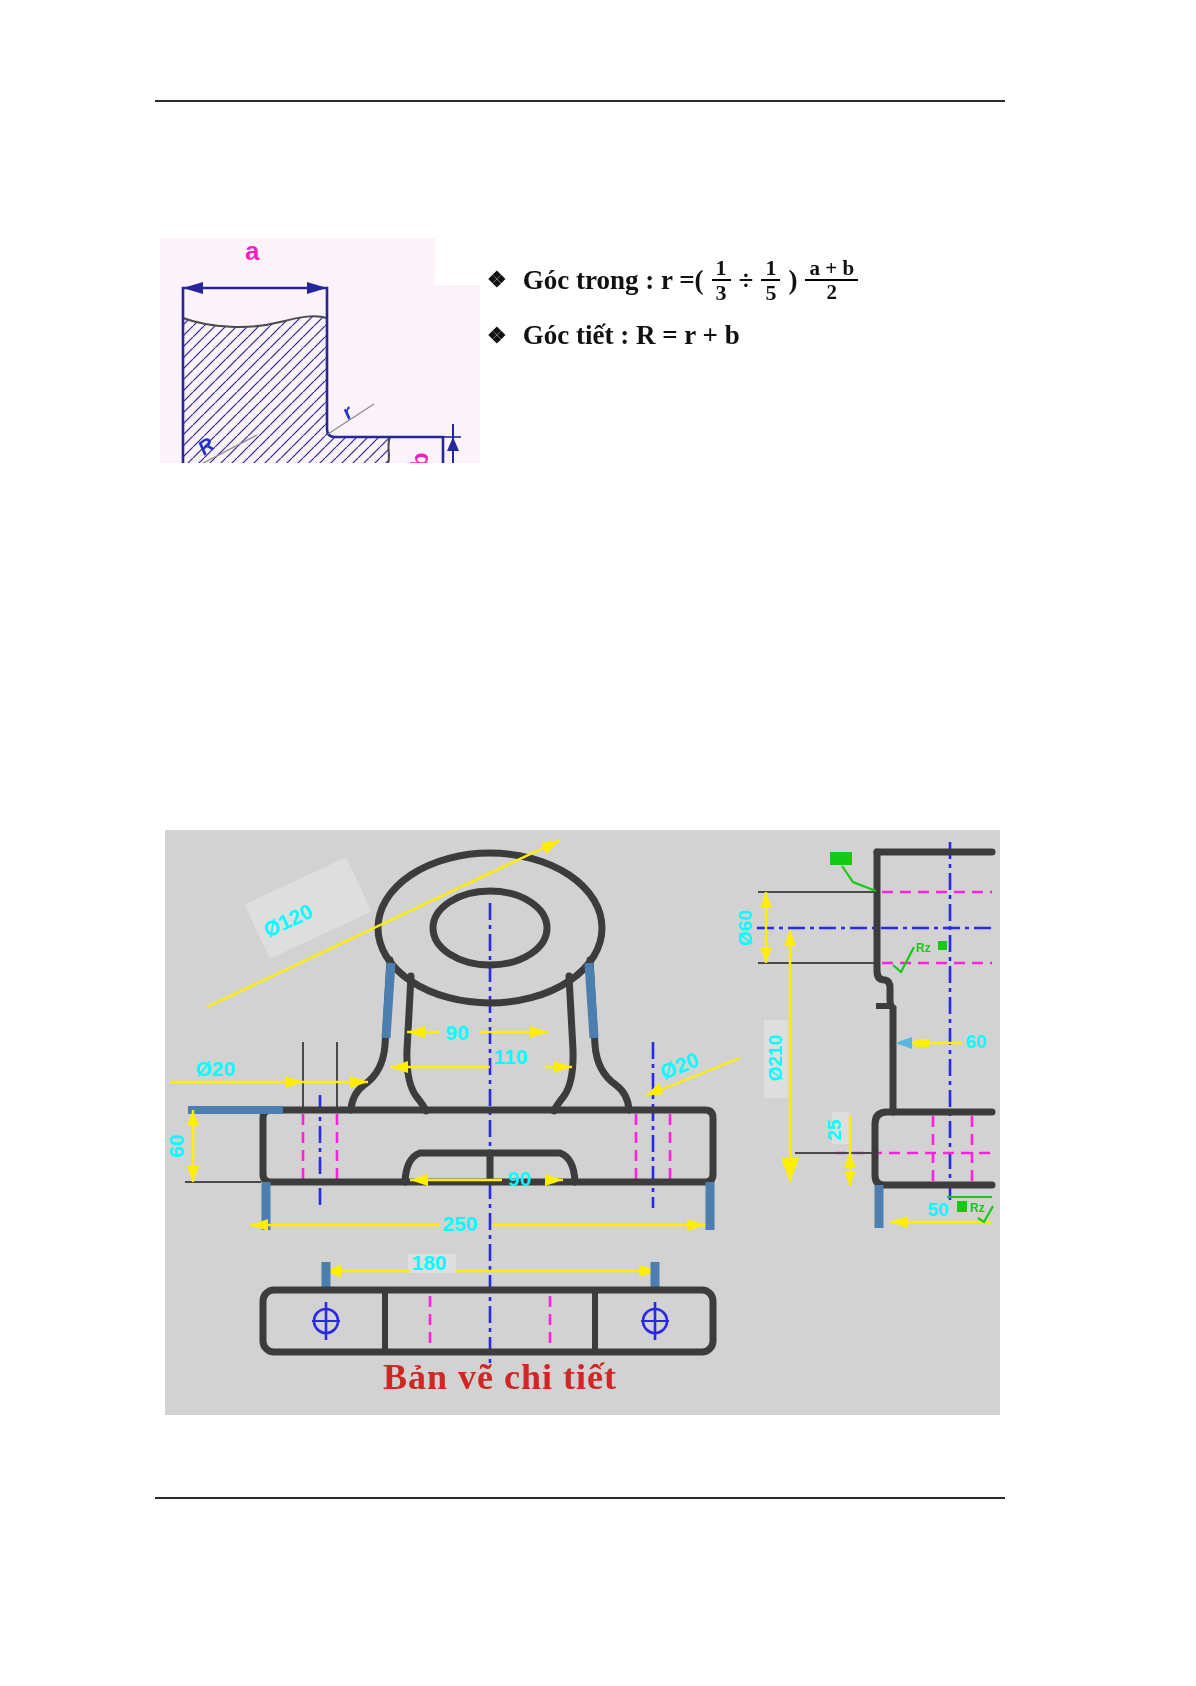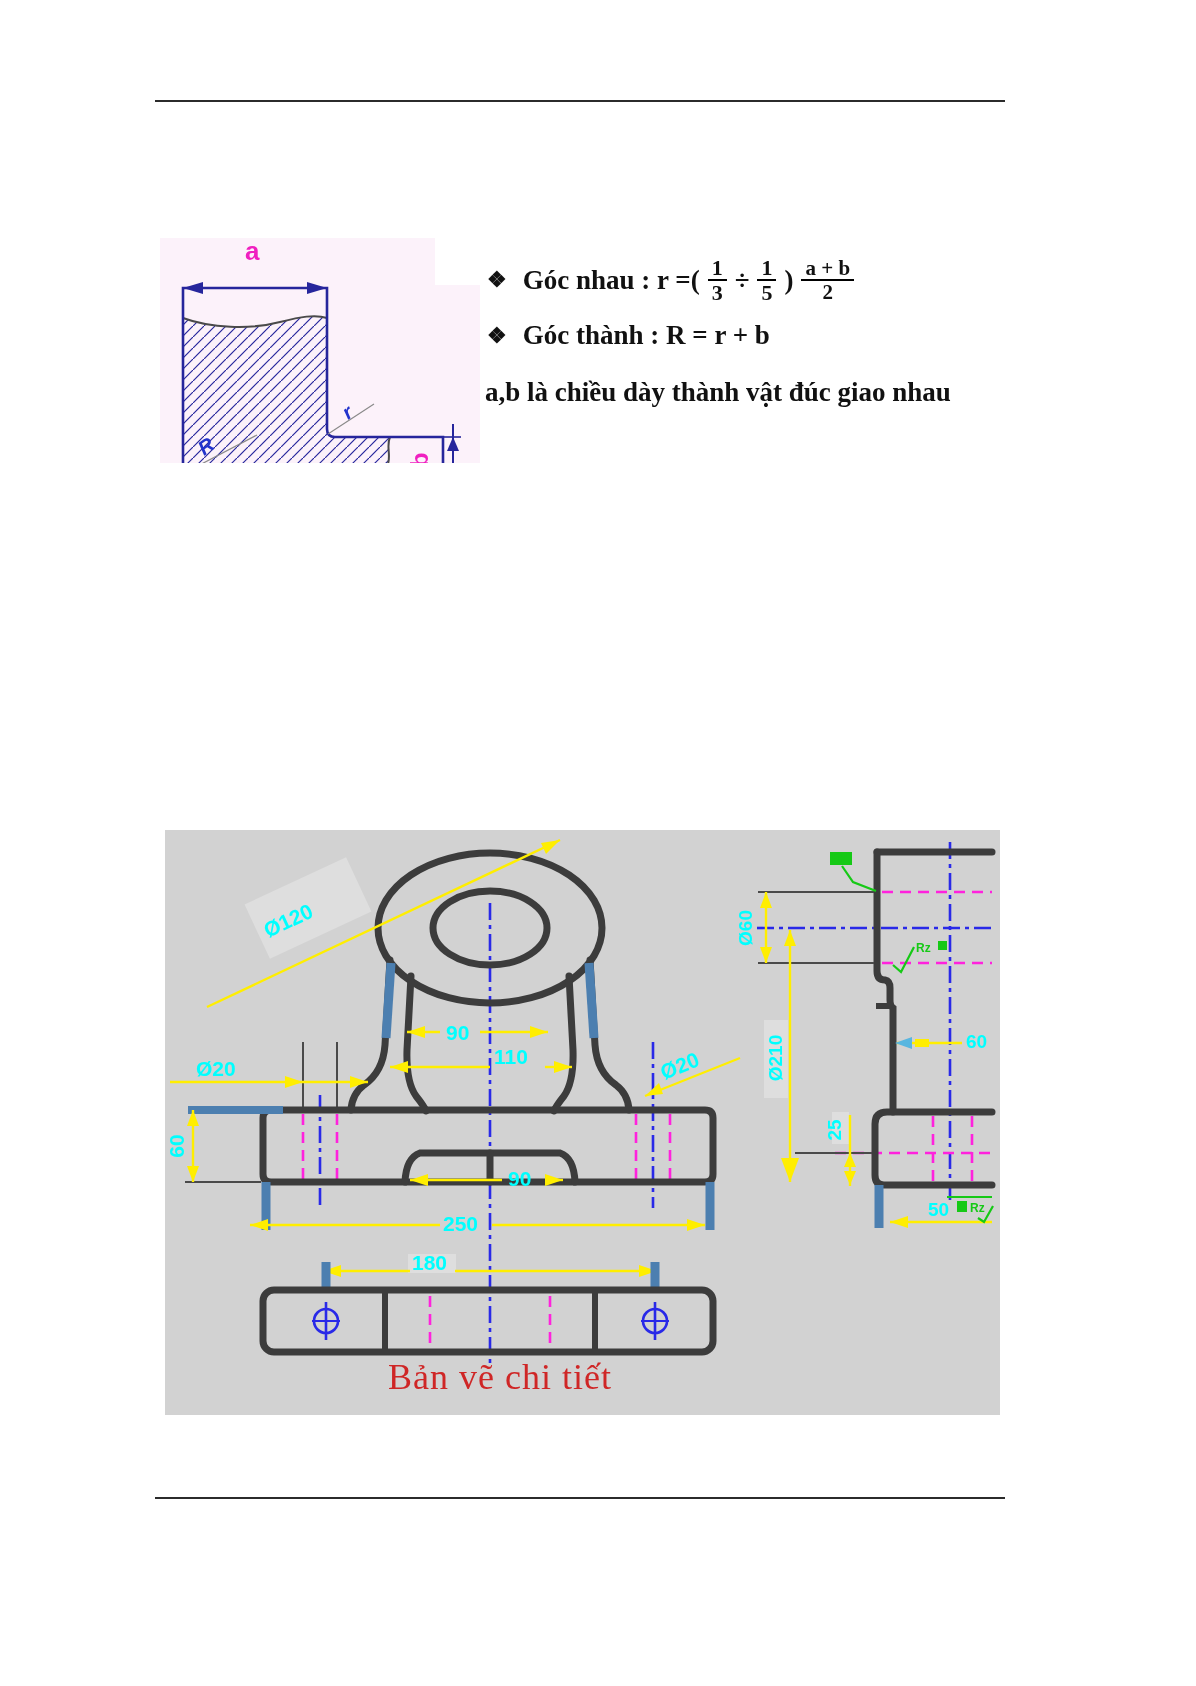--- a/index.html
+++ b/index.html
@@ -18,21 +18,21 @@
   .frac{display:inline-flex;flex-direction:column;align-items:center;font-size:22px;
         line-height:1.05;vertical-align:middle;margin:0 2px;}
   .frac .num{display:block;padding:0 4px;border-bottom:2px solid #000;}
   .frac .den{display:block;padding:0 4px;}
   .frac.it{font-size:21px;}
   .note{margin-top:26px;font-size:27px;font-weight:bold;white-space:nowrap;margin-left:-2px;}
 
   .fillet-fig{position:absolute;left:160px;top:238px;}
   .cad-fig{position:absolute;left:165px;top:830px;}
   .cad-caption{position:absolute;left:330px;top:1356px;width:340px;text-align:center;
-        font-size:36px;font-weight:normal;color:#cf2626;letter-spacing:1px;
+        font-size:36px;font-weight:bold;color:#cf2626;letter-spacing:1px;
         font-family:"Liberation Serif",serif;}
 
   svg text{font-family:"Liberation Sans",sans-serif;}
   text.dim{fill:#00ffff;font-size:21px;font-weight:bold;}
   text.dimS{fill:#00ffff;font-size:19px;font-weight:bold;}
   text.rz{fill:#16c916;font-size:12px;font-weight:bold;}
   .outl{stroke:#3c3c3c;stroke-width:7;fill:none;stroke-linecap:round;}
   .outl6{stroke:#3c3c3c;stroke-width:6;fill:none;}
   .thin{stroke:#4a4a4a;stroke-width:2;fill:none;}
   .ydim{stroke:#ffee00;stroke-width:2.4;fill:none;}
@@ -85,41 +85,40 @@
     </g>
     <g>
       <line x1="30" y1="232" x2="97" y2="197" stroke="#8a8a8a" stroke-width="1.2"></line>
       <text x="0" y="0" font-size="20" font-style="italic" font-weight="bold" fill="#2233cc" transform="translate(44,218) rotate(-35)">R</text>
     </g>
   </svg>
 
   <div class="formulas">
     <div class="fline fline1">
       <span class="bullet">❖</span>
-      <span>Góc nhau : r =(</span>
+      <span>Góc trong : r =(</span>
       <span class="frac">
         <span class="num">1</span>
         <span class="den">3</span>
       </span>
       <span>÷</span>
       <span class="frac">
         <span class="num">1</span>
         <span class="den">5</span>
       </span>
       <span>)</span>
       <span class="frac it">
         <span class="num">a + b</span>
         <span class="den">2</span>
       </span>
     </div>
     <div class="fline fline2">
       <span class="bullet">❖</span>
-      <span>Góc thành : R = r + b</span>
+      <span>Góc tiết : R = r + b</span>
     </div>
-    <div class="note">a,b là chiều dày thành vật đúc giao nhau</div>
   </div>
 
   <svg class="cad-fig" width="835" height="585" viewBox="165 830 835 585">
     <rect x="165" y="830" width="835" height="585" fill="#d2d2d2"></rect>
 
     <g>
 
       <line class="cen" x1="490" y1="903" x2="490" y2="1368"></line>
       <line class="cen" x1="320" y1="1095" x2="320" y2="1208"></line>
       <line class="cen" x1="653" y1="1042" x2="653" y2="1208"></line>

